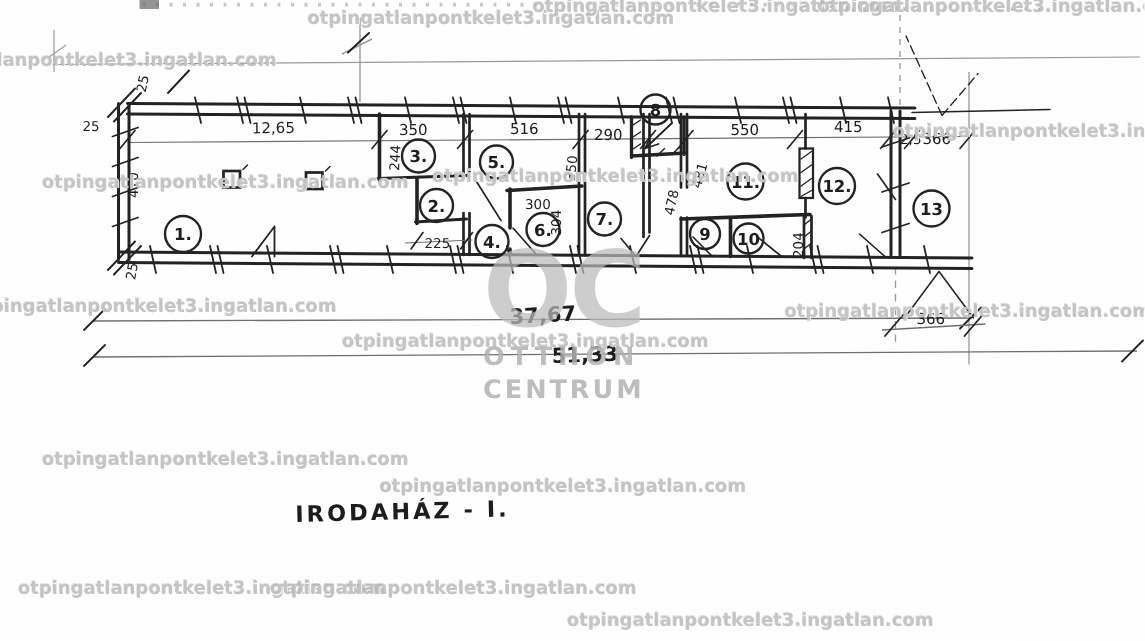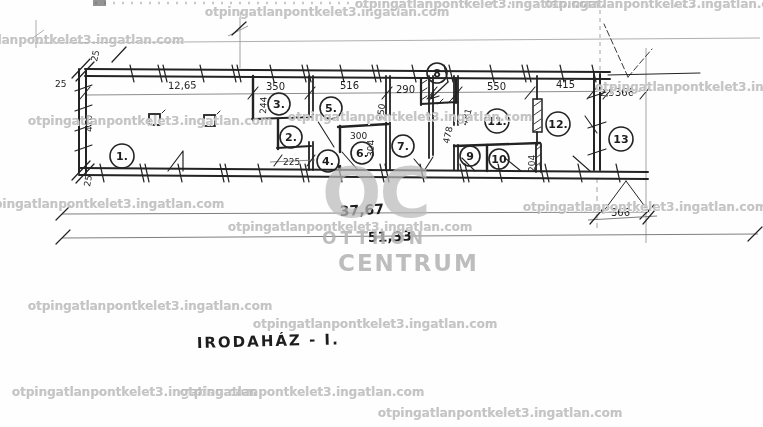--- a/index.html
+++ b/index.html
@@ -17,22 +17,22 @@
   .title-text{font-size:15px;font-weight:700;letter-spacing:2px;}
   .wm{position:absolute;font-size:12px;font-weight:700;white-space:nowrap;
       color:rgba(187,187,187,0.85);
       text-shadow:0.5px 0.5px 0 rgba(255,255,255,0.9), -0.5px -0.5px 0 rgba(140,140,140,0.25);}
   .oc-logo{position:absolute;left:322px;top:164px;width:120px;text-align:left;
            pointer-events:none;}
   .oc-initials{font-size:70px;font-weight:700;line-height:0.85;letter-spacing:-2px;
                color:rgba(186,186,186,0.72);}
   .oc-line{font-size:17px;font-weight:600;color:rgba(178,178,178,0.85);letter-spacing:4px;
            margin-top:4px;}
-  .oc-line2{font-size:23px;font-weight:600;color:rgba(178,178,178,0.85);letter-spacing:2px;
-            margin-top:2px;margin-left:16px;}
+  .oc-line2{font-size:17px;font-weight:600;color:rgba(178,178,178,0.85);letter-spacing:2px;
+            margin-top:2px;}
 </style>
 </head>
 <body>
 
 <div class="stage">
 
 <svg width="763" height="427" viewBox="0 0 763 427">
 
   <path class="faint" d="M95,3 H555 M575,6 H700" stroke-width="2.5" stroke-dasharray="2 7" opacity="0.55"></path>
   <rect x="93" y="0" width="13" height="6" fill="#5a5a5a" opacity="0.65"></rect>

